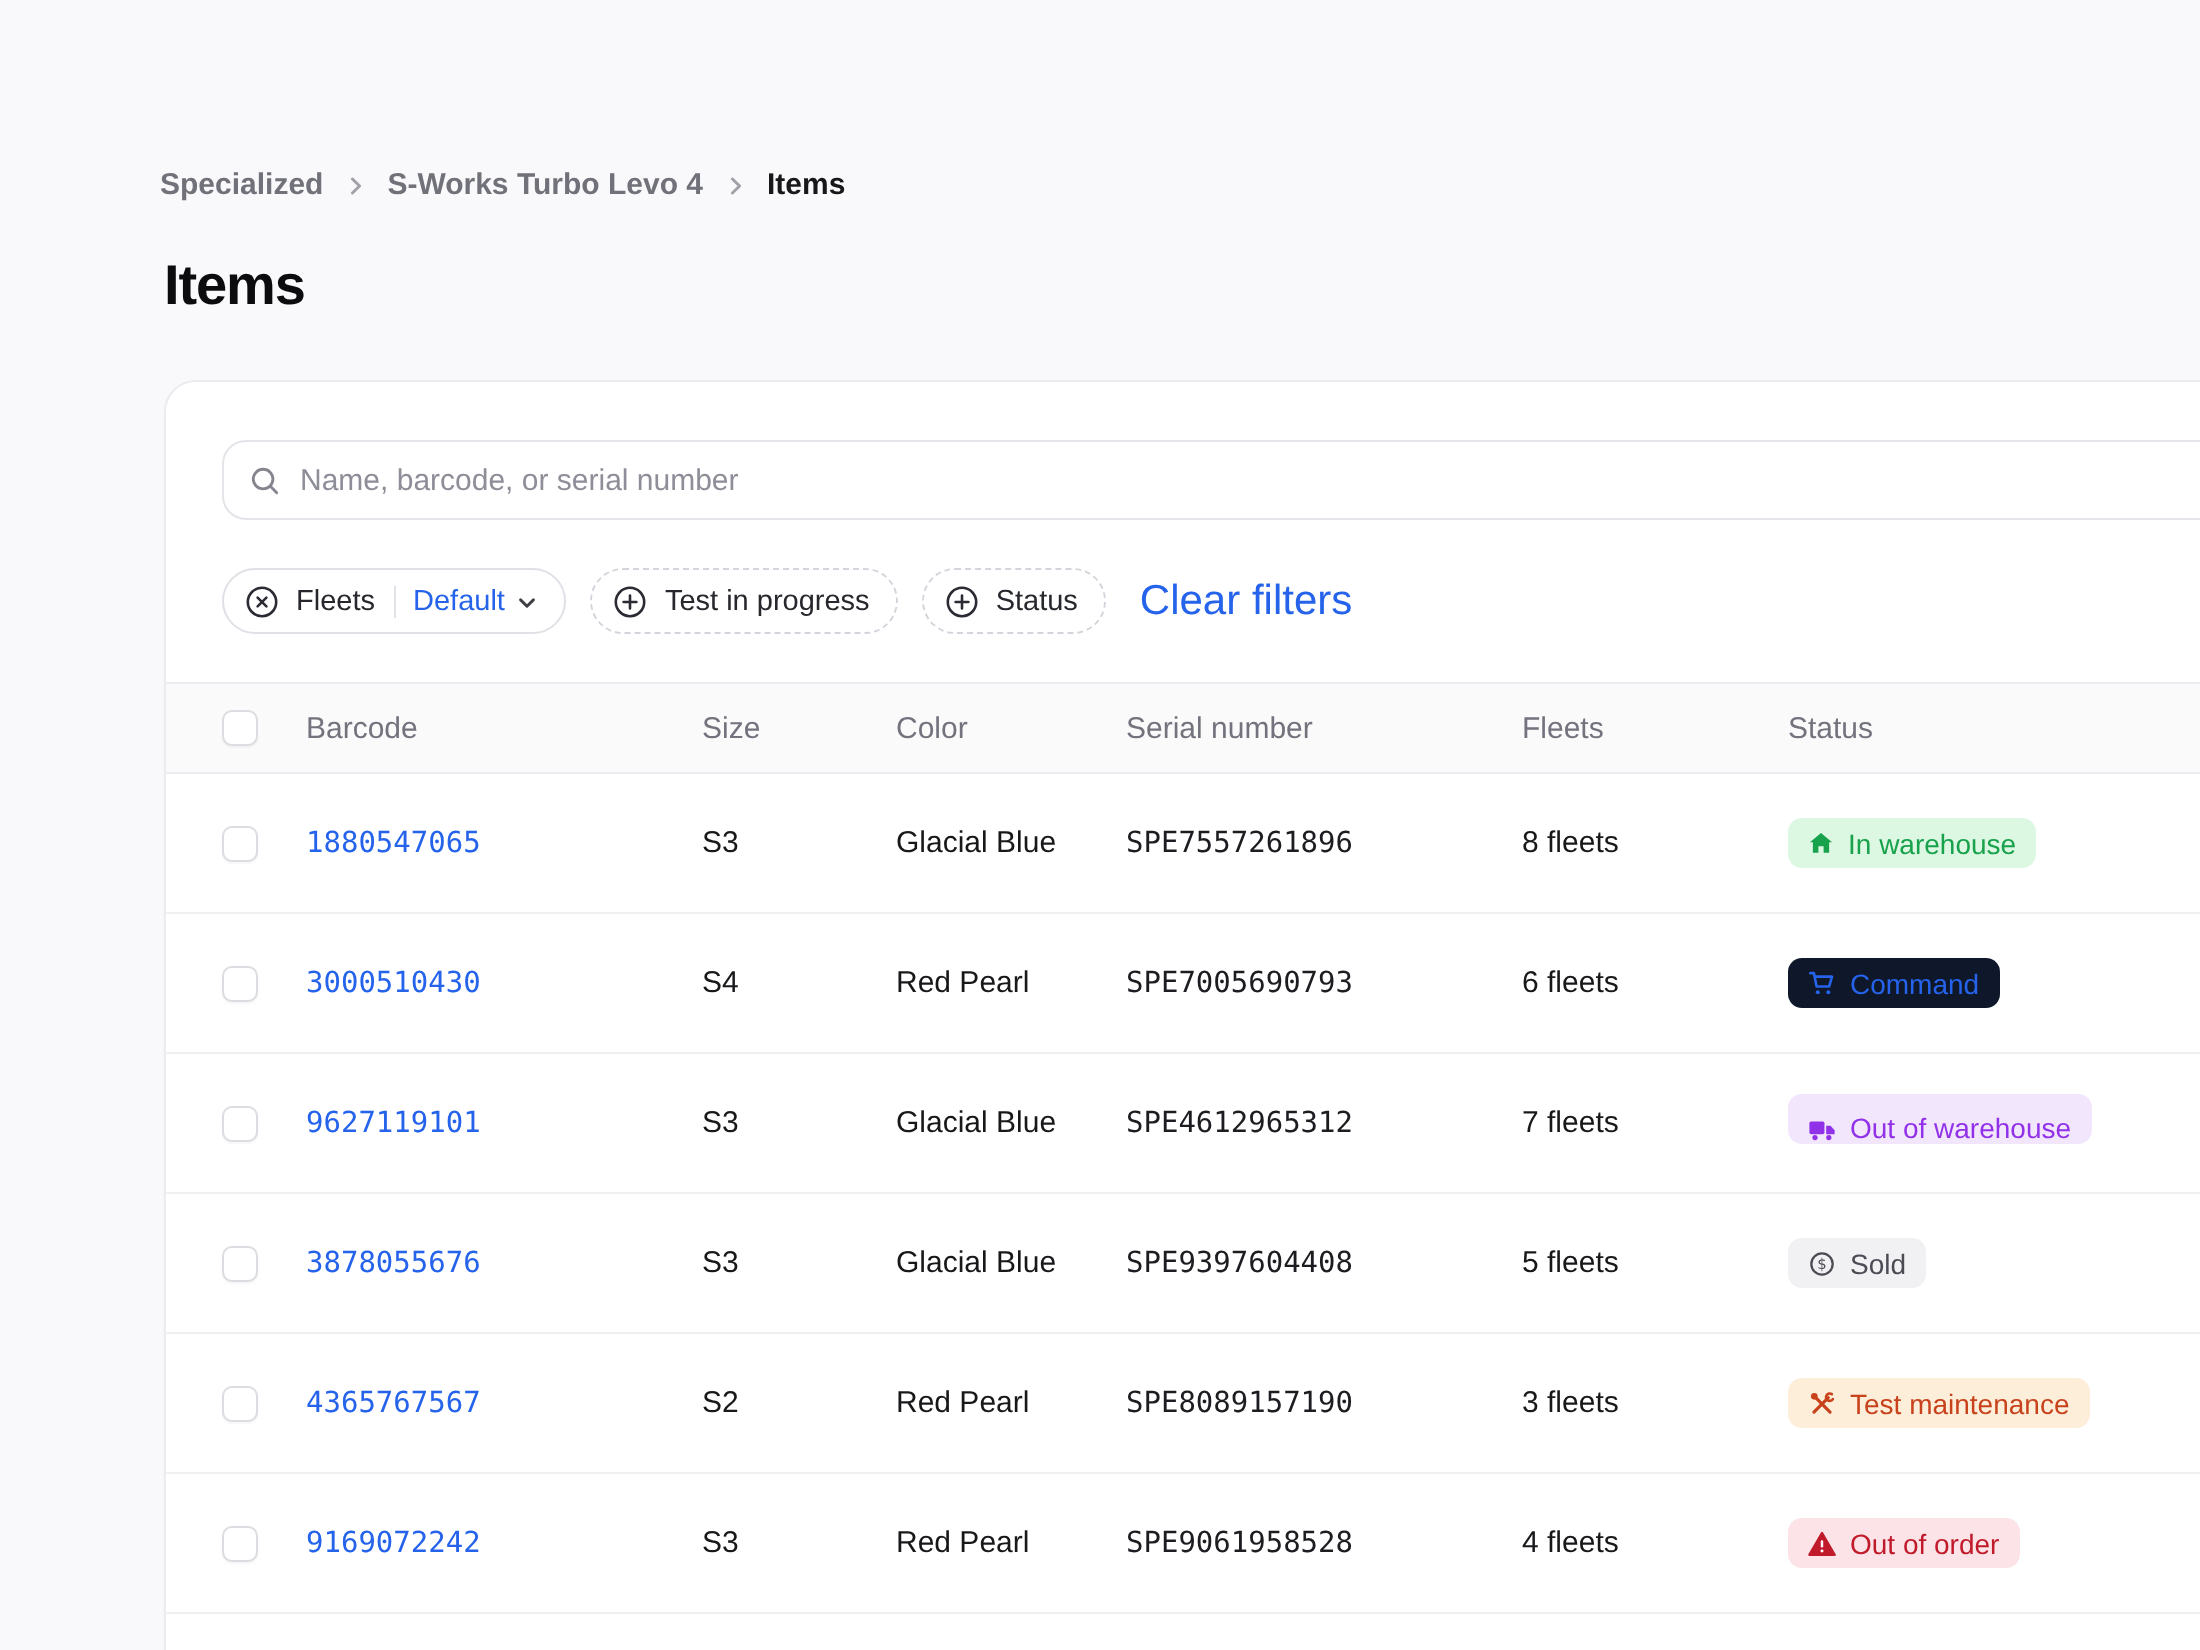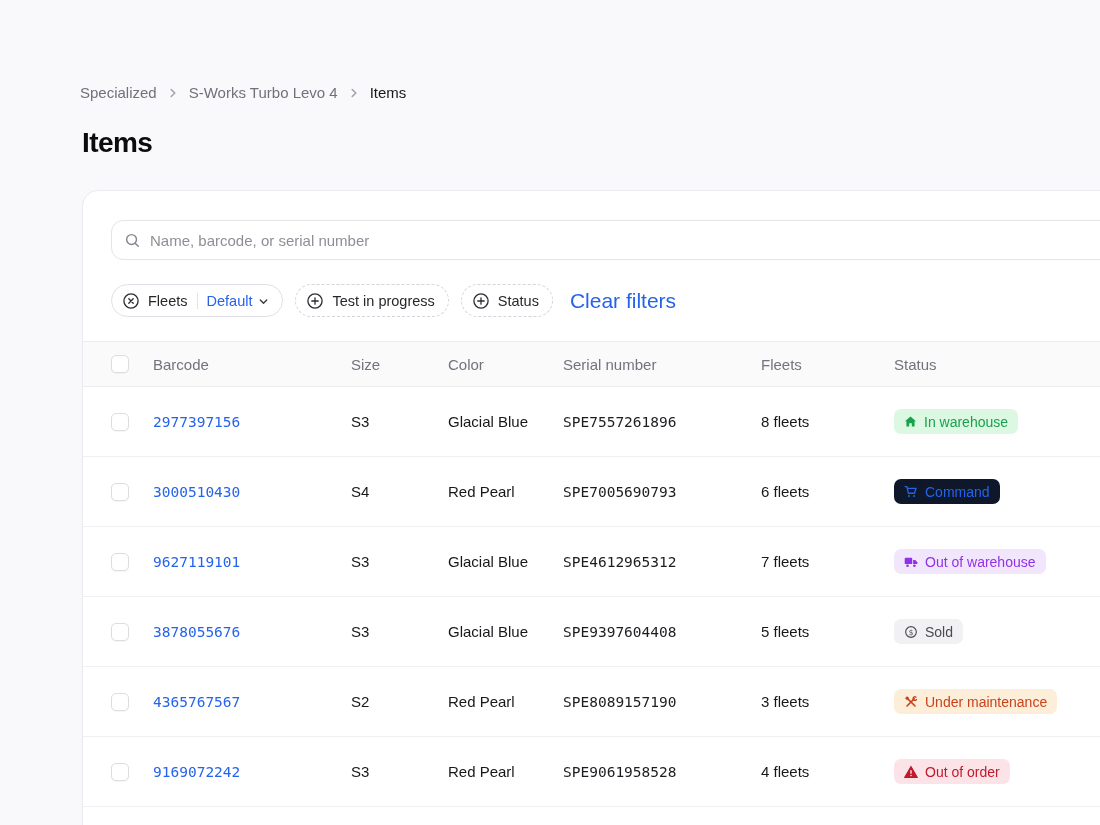--- a/index.html
+++ b/index.html
@@ -9,21 +9,21 @@
     background: #f9f9fb;
     font-family: "Liberation Sans", "DejaVu Sans", sans-serif;
     color: #18181b;
   }
   .mono { font-family: "DejaVu Sans Mono", "Liberation Mono", monospace; }
 
   
   .breadcrumb {
     margin: 84px 0 0 80px;
     display: flex; align-items: center; gap: 10px;
-    font-size: 15px; line-height: 18px;
+    font-size: 15px; line-height: 18px; font-weight: bold;
   }
   .crumb { color: #71717a; }
   .crumb.current { color: #18181b; }
   .crumb-sep { color: #a1a1aa; display: flex; align-items: center; }
 
   
   .page-title {
     margin: 24px 0 0 82px;
     font-size: 28px; font-weight: 700; letter-spacing: -0.02em;
     line-height: 34px; color: #0c0c0e;
@@ -223,21 +223,21 @@
       <div>Color</div>
       <div>Serial number</div>
       <div>Fleets</div>
       <div>Status</div>
     </div>
 
     <div class="trow">
       <div>
           <div class="checkbox"></div>
         </div>
-      <a class="barcode-link mono">2977397156</a>
+      <a class="barcode-link mono">1880547065</a>
       <div>S3</div>
       <div>Glacial Blue</div>
       <div class="mono serial-cell">SPE7557261896</div>
       <div>8 fleets</div>
       <div>
         <span class="badge" style="background: rgb(220, 247, 226); color: rgb(24, 162, 76);">
           <span style="display:flex;">
             <svg width="13" height="13" viewBox="0 0 16 16" fill="currentColor">
                 <path d="M8 1.8 L14.8 7.6 H13 V14 H9.6 V10 H6.4 V14 H3 V7.6 H1.2 Z"></path>
               </svg>
@@ -273,21 +273,21 @@
     <div class="trow">
       <div>
           <div class="checkbox"></div>
         </div>
       <a class="barcode-link mono">9627119101</a>
       <div>S3</div>
       <div>Glacial Blue</div>
       <div class="mono serial-cell">SPE4612965312</div>
       <div>7 fleets</div>
       <div>
-        <span class="badge" style="background: rgb(242, 230, 253); color: rgb(145, 50, 232);">
+        <span class="badge" style="background: rgb(242, 230, 253); color: rgb(145, 50, 232); align-items: flex-end;">
           <span style="display:flex;">
             <svg width="14" height="14" viewBox="0 0 16 16" fill="currentColor">
                 <rect x="0.8" y="3.2" width="8.6" height="7.2" rx="1"></rect>
                 <path d="M10.4 5.6 h2.5 L15.2 8.2 v2.2 h-4.8 Z"></path>
                 <circle cx="4" cy="12.3" r="1.5"></circle>
                 <circle cx="11.9" cy="12.3" r="1.5"></circle>
               </svg>
           </span>
           <span>Out of warehouse</span>
         </span>
@@ -328,21 +328,21 @@
       <div>
         <span class="badge" style="background: rgb(253, 238, 218); color: rgb(200, 66, 28);">
           <span style="display:flex;">
             <svg width="14" height="14" viewBox="0 0 16 16" fill="none" stroke="currentColor" stroke-width="1.8" stroke-linecap="round">
                 <path d="M4.4 4.4 L12.6 12.6"></path>
                 <path d="M11.6 4.4 L3.4 12.6"></path>
                 <circle cx="3.6" cy="3.6" r="1.9" fill="currentColor" stroke="none"></circle>
                 <path d="M13.6 2.4 a2.1 2.1 0 1 0 0.6 2.8" stroke-width="1.5"></path>
               </svg>
           </span>
-          <span>Under maintenance</span>
+          <span>Test maintenance</span>
         </span>
       </div>
     </div>
 
     <div class="trow">
       <div>
           <div class="checkbox"></div>
         </div>
       <a class="barcode-link mono">9169072242</a>
       <div>S3</div>

